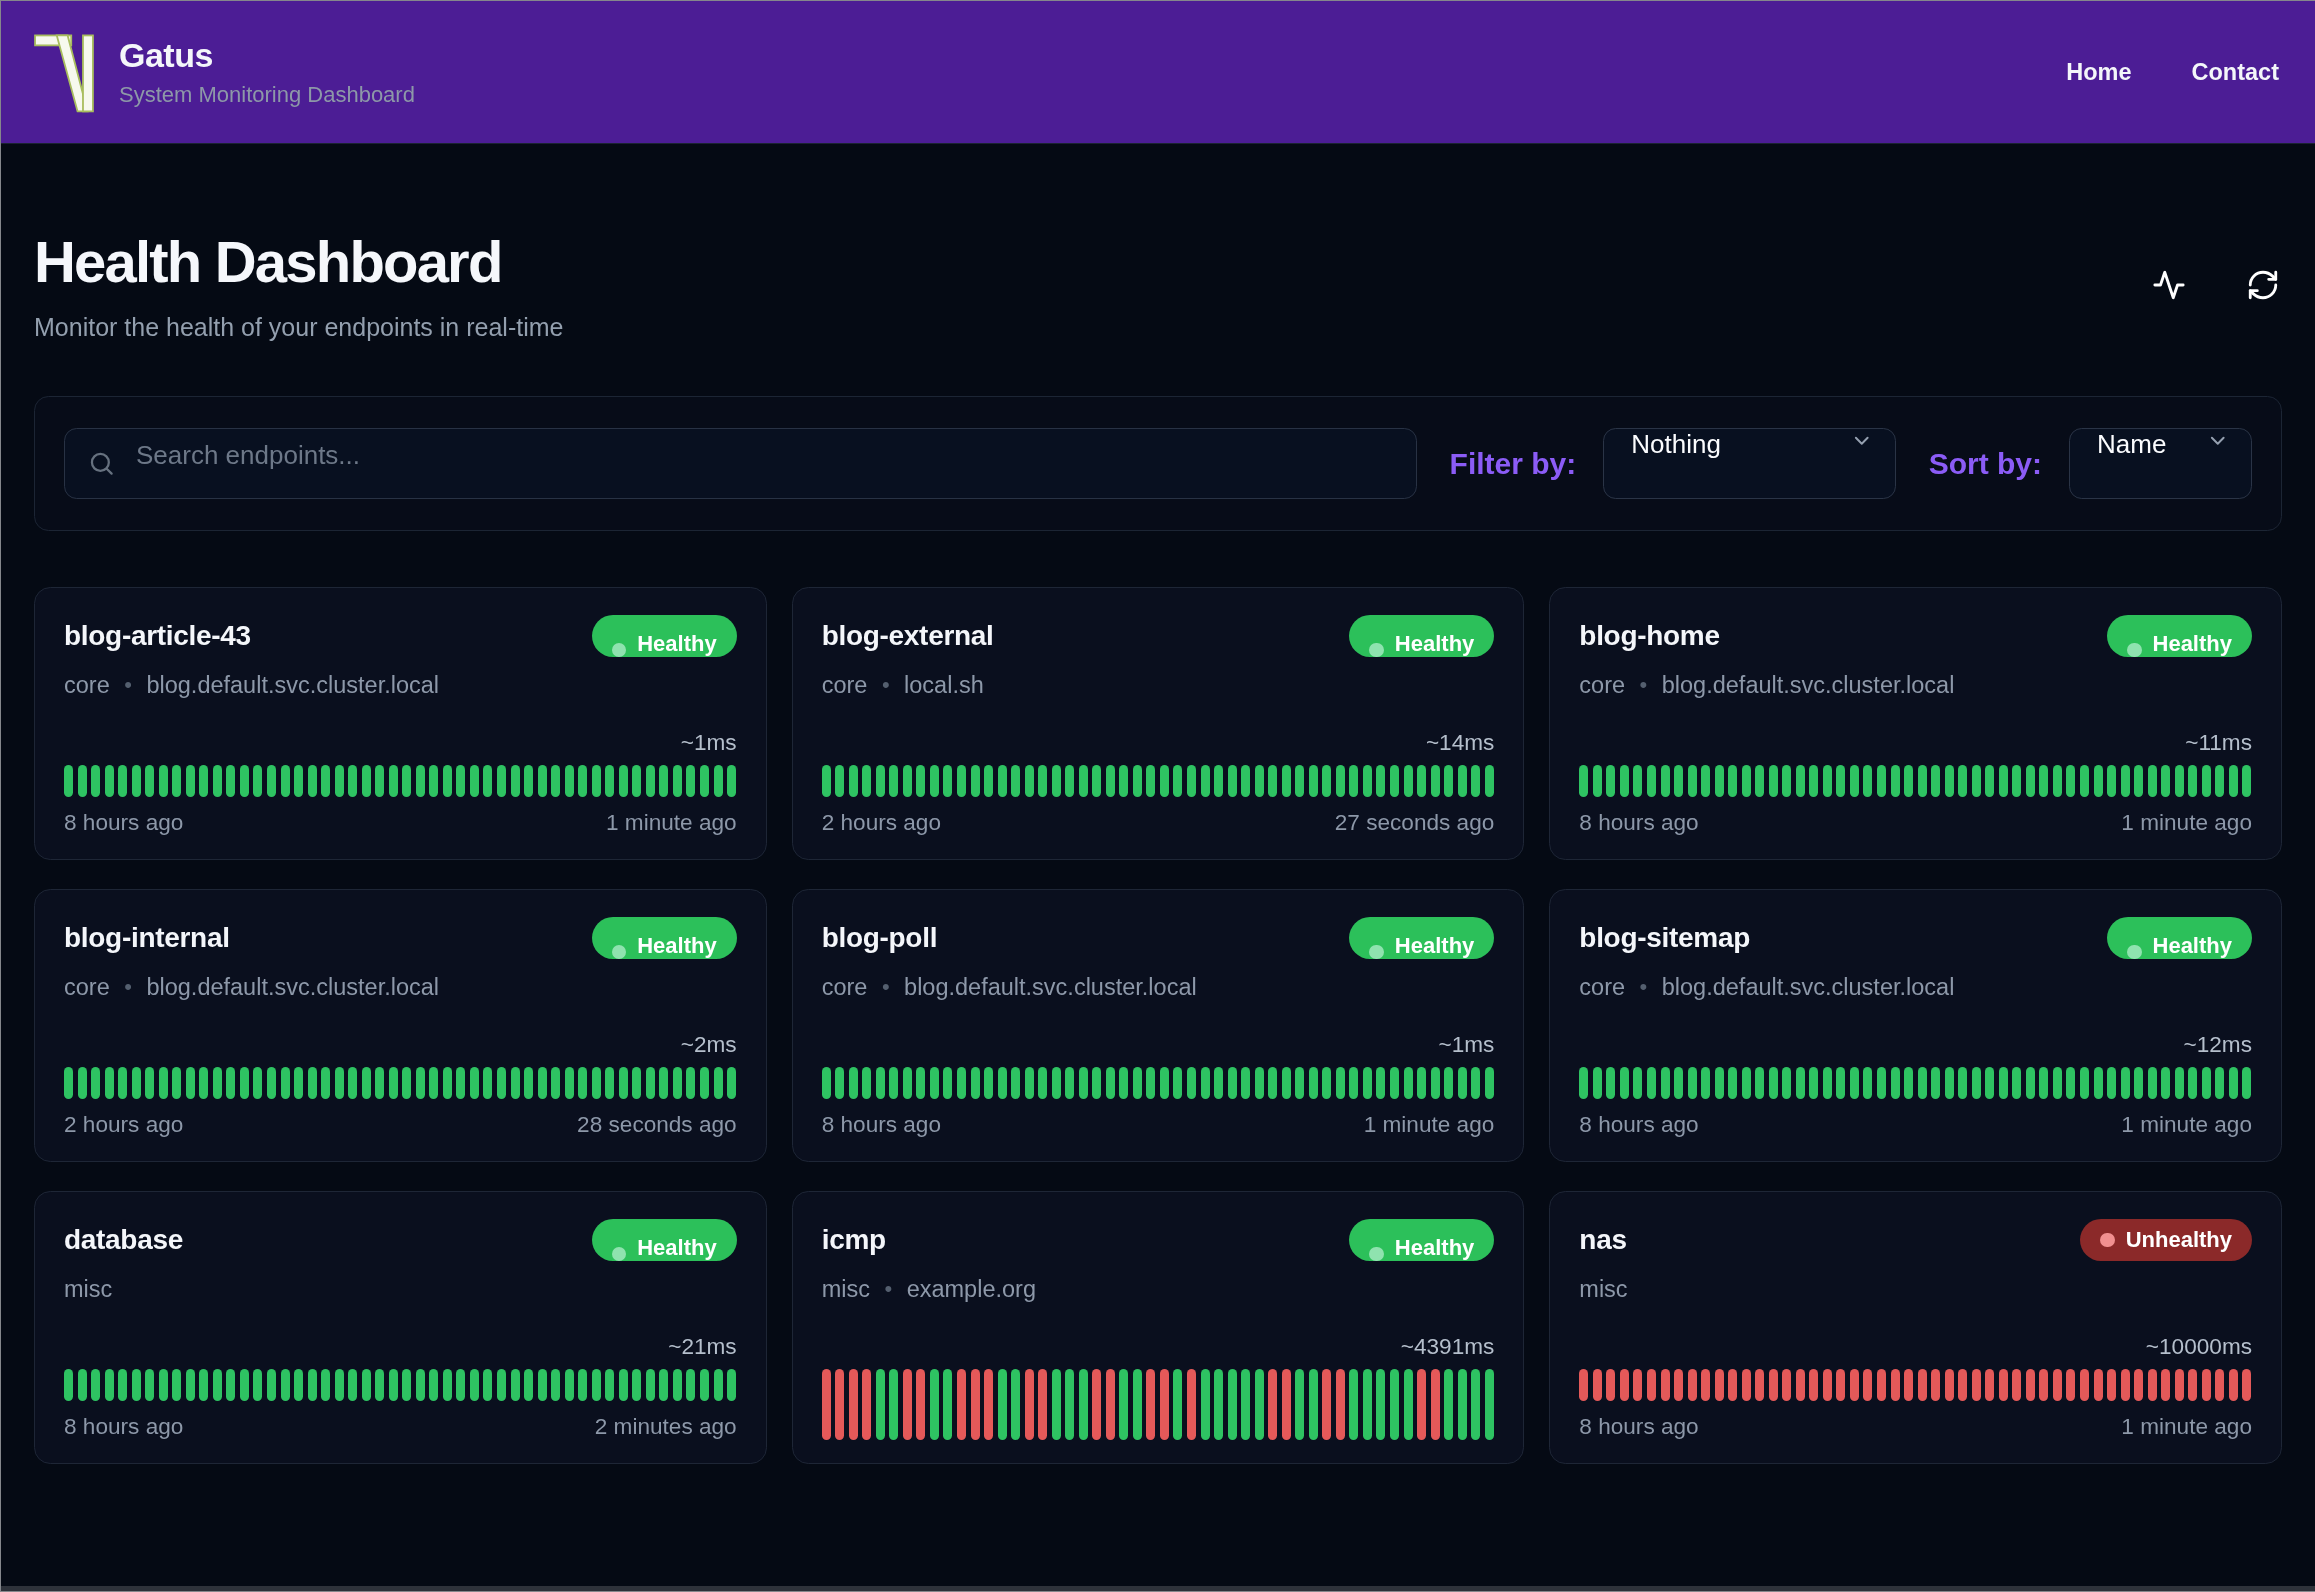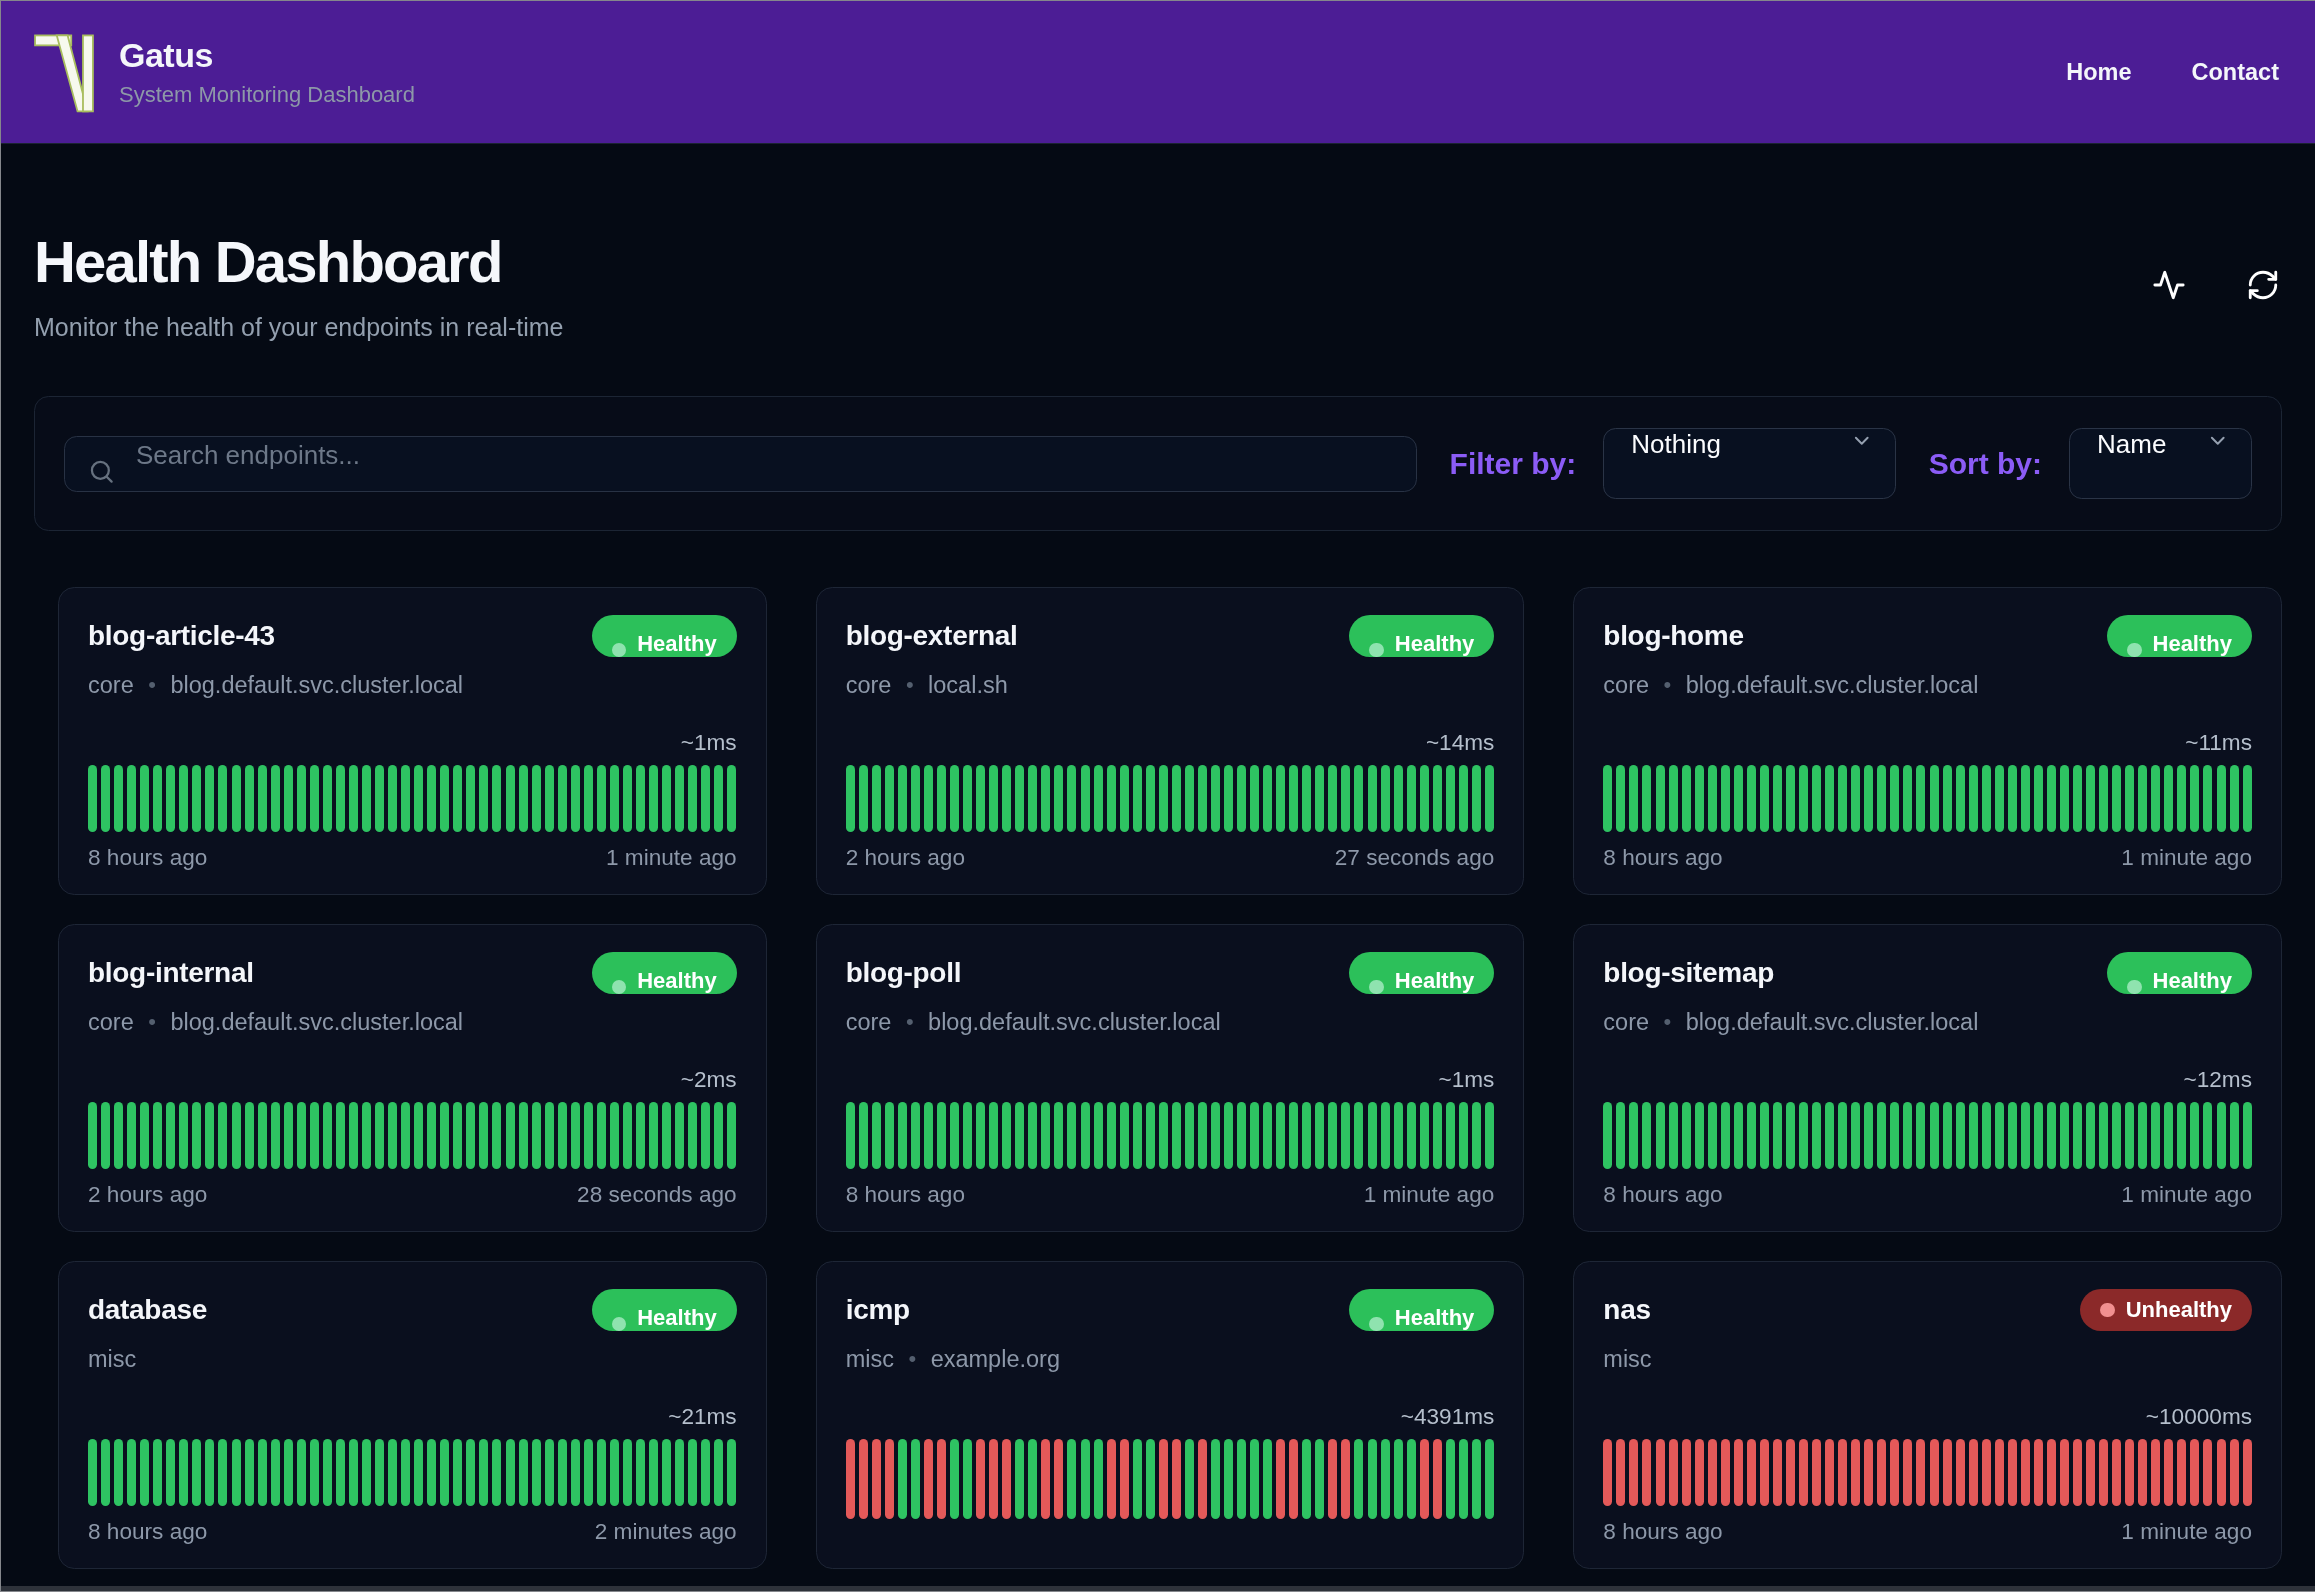--- a/index.html
+++ b/index.html
@@ -40,21 +40,21 @@
   .toolbar {
     margin-top:54px;
     border:0.9px solid #1c2534;
     background:#070c18;
     border-radius:14.5px;
     padding:31px 29px;
     display:flex; align-items:center; gap:27px;
   }
   .search-box { position:relative; flex:1; }
   .search-input {
-    width:100%; height:56px;
+    width:100%; height:71px;
     background:#081020;
     border:0.9px solid #283244;
     border-radius:12.7px;
     color:#e8edf4;
     font-size:26px;
     font-family:inherit;
     padding:0 22px 16px 71px;
     outline:none;
   }
   .search-input::placeholder { color:#6d7888; }
@@ -74,24 +74,24 @@
   .cards-grid {
     margin-top:56px;
     display:grid;
     grid-template-columns:repeat(3,1fr);
     column-gap:25px; row-gap:29px;
   }
   .card {
     background:#0a0f1e;
     border:0.9px solid #1e2636;
     border-radius:16.3px;
-    height:308px;
+    height:273px;
     padding:27px 29px 23.5px 29px;
     cursor:pointer;
-    display:flex; flex-direction:column;margin-left:24px;
+    display:flex; flex-direction:column;
   }
   .card-head { display:flex; align-items:flex-start; justify-content:space-between; }
   .card-title { font-size:28px; font-weight:700; color:#f4f6fa; letter-spacing:-0.3px; padding-top:5.4px; }
   .badge {
     display:flex; align-items:center; gap:11px;
     height:42px; border-radius:21px; padding:0 20px;
     font-size:22px; font-weight:700; color:#ffffff;
   }
   .badge.healthy   { background:#2cc05a;align-items:flex-end; }
   .badge.unhealthy { background:#8b2929; }

